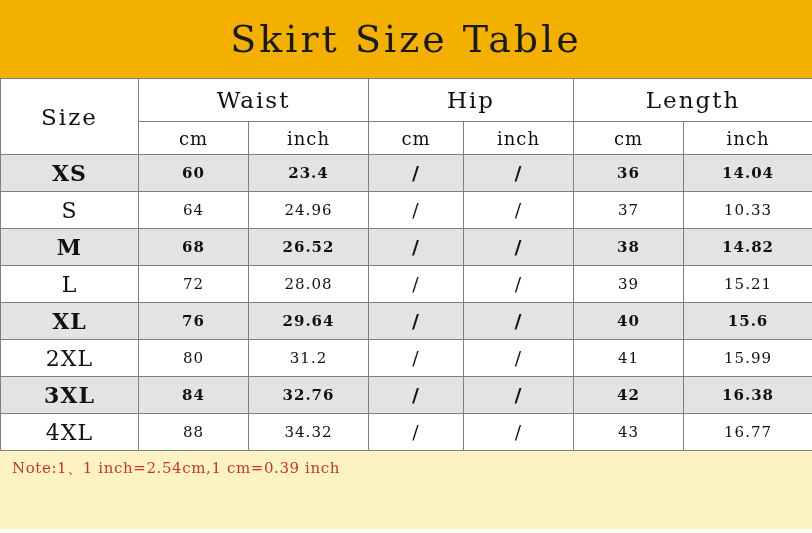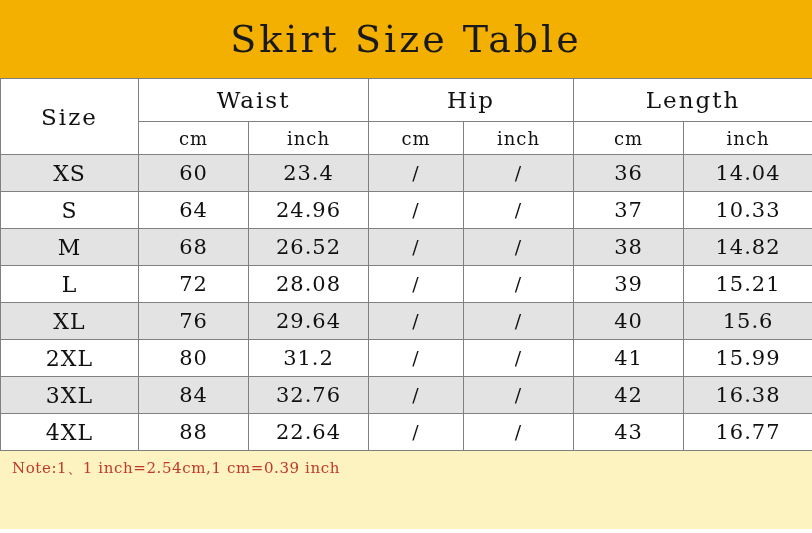--- a/index.html
+++ b/index.html
@@ -49,22 +49,22 @@
     font-weight: normal;
     padding: 0;
   }
   .hdr-row1 td { height: 42px; font-size: 23px; letter-spacing: 2px; background: #ffffff; }
   .hdr-row2 td { height: 32px; font-size: 18px; letter-spacing: 1px; background: #ffffff; }
   .size-cell-head {
     font-size: 23px;
     letter-spacing: 2px;
     margin-top: 16px;
   }
-  tbody tr td { height: 36px; font-size: 21px; letter-spacing: 1px; }
-  tbody tr.odd td { background: #e3e3e3; }
+  tbody tr td { height: 36px; font-size: 15px; letter-spacing: 1px; }
+  tbody tr.odd td { background: #e3e3e3; font-weight: bold; }
   tbody tr.even td { background: #ffffff; }
   td.size-label { font-size: 22px; }
   td.slash { color: #9a9a9a; font-size: 19px; }
   .note-area {
     background: #fdf3c0;
     padding: 6px 8px 8px 12px;
     box-sizing: border-box;
     height: 78px;
   }
   .note-line {
@@ -182,21 +182,21 @@
         <td>84</td>
         <td>32.76</td>
         <td class="slash">/</td>
         <td class="slash">/</td>
         <td>42</td>
         <td>16.38</td>
       </tr>
       <tr class="even">
         <td class="size-label">4XL</td>
         <td>88</td>
-        <td>22.64</td>
+        <td>34.32</td>
         <td class="slash">/</td>
         <td class="slash">/</td>
         <td>43</td>
         <td>16.77</td>
       </tr>
     </tbody>
   </table>
 
   <div class="note-area">
     <div class="note-line">Note:1、1 inch=2.54cm,1 cm=0.39 inch</div>

